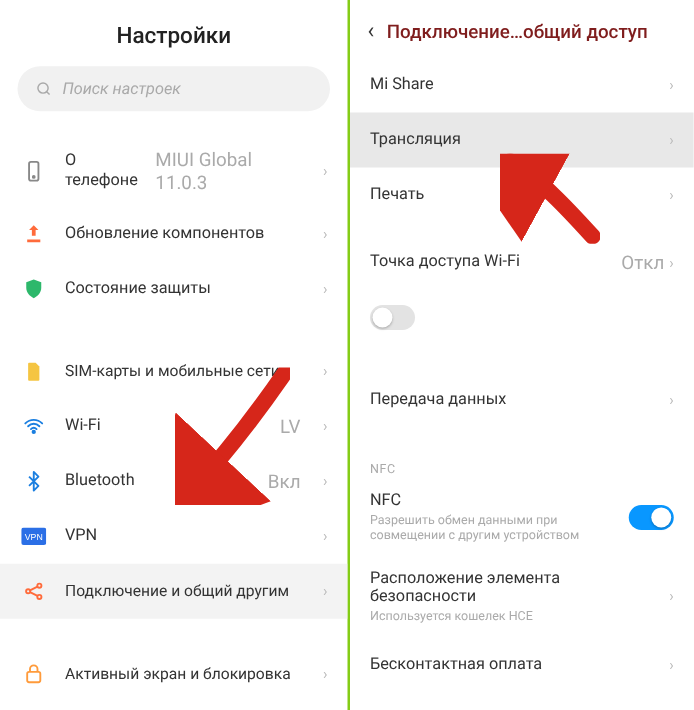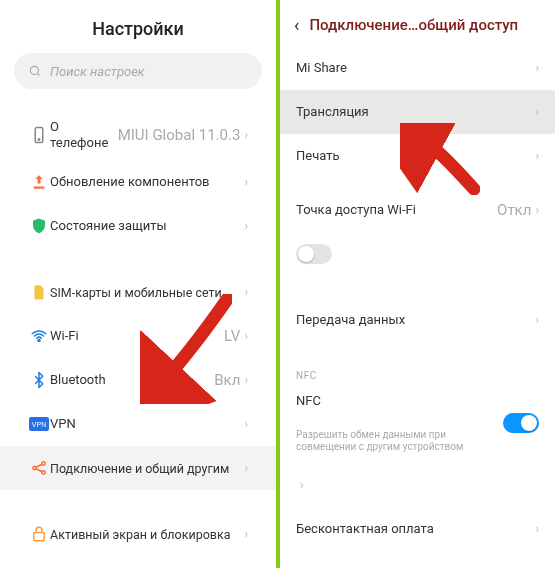--- a/index.html
+++ b/index.html
@@ -14,21 +14,21 @@
   overflow: hidden;
   position: relative;
 }
 .pane {
   height: 100%;
   overflow: hidden;
   position: relative;
 }
 .left {
   width: 280px;
-  border-right: 4px solid #84cc16;
+  border-right: 2px solid #84cc16;
   background: #fff;
 }
 .right {
   width: 275px;
   background: #fff;
 }
 .header-l {
   text-align: center;
   font-size: 18px;
   font-weight: 500;
@@ -65,23 +65,23 @@
   padding: 0 14px;
   color: #a9a9a9;
   gap: 8px;
   font-style: italic;
 }
 .search-box svg { flex: 0 0 auto; }
 .search-ph { font-size: 13px; color: #a9a9a9; }
 .row {
   display: flex;
   align-items: center;
-  padding: 10px 28px;
+  padding: 10px 16px;
   min-height: 44px;
-  gap: 0;
+  gap: 14px;
 }
 .row.highlight {
   background: #f3f3f3;
 }
 .icon-box {
   width: 22px;
   height: 22px;
   display: flex;
   align-items: center;
   justify-content: center;
@@ -116,21 +116,21 @@
 }
 .right-label {
   font-size: 13px;
   color: #333;
   flex: 1;
   line-height: 1.2;
 }
 .right-sub {
   font-size: 10px;
   color: #aaa;
-  margin-top: 20px;
+  margin-top: 2px;
   line-height: 1.2;
 }
 .right-label-wrap {
   display: flex;
   flex-direction: column;
   flex: 1;
 }
 .section-title {
   font-size: 10px;
   color: #aaa;
@@ -354,20 +354,24 @@
 
   <div class="right-row">
     <div class="right-label-wrap">
       <span class="right-label">NFC</span>
       <span class="right-sub">Разрешить обмен данными при совмещении с другим устройством</span>
     </div>
     <span class="toggle on"></span>
   </div>
 
   <div class="right-row">
+    <div class="right-label-wrap">
+      <span class="right-label">Расположение элемента безопасности</span>
+      <span class="right-sub">Используется кошелек HCE</span>
+    </div>
     <span class="chev">›</span>
   </div>
 
   <div class="right-row">
     <span class="right-label">Бесконтактная оплата</span>
     <span class="chev">›</span>
   </div>
 </div>
 
 <svg class="arrow-svg" style="left:140px; top:294px;" width="92" height="110" viewBox="0 0 92 110">

